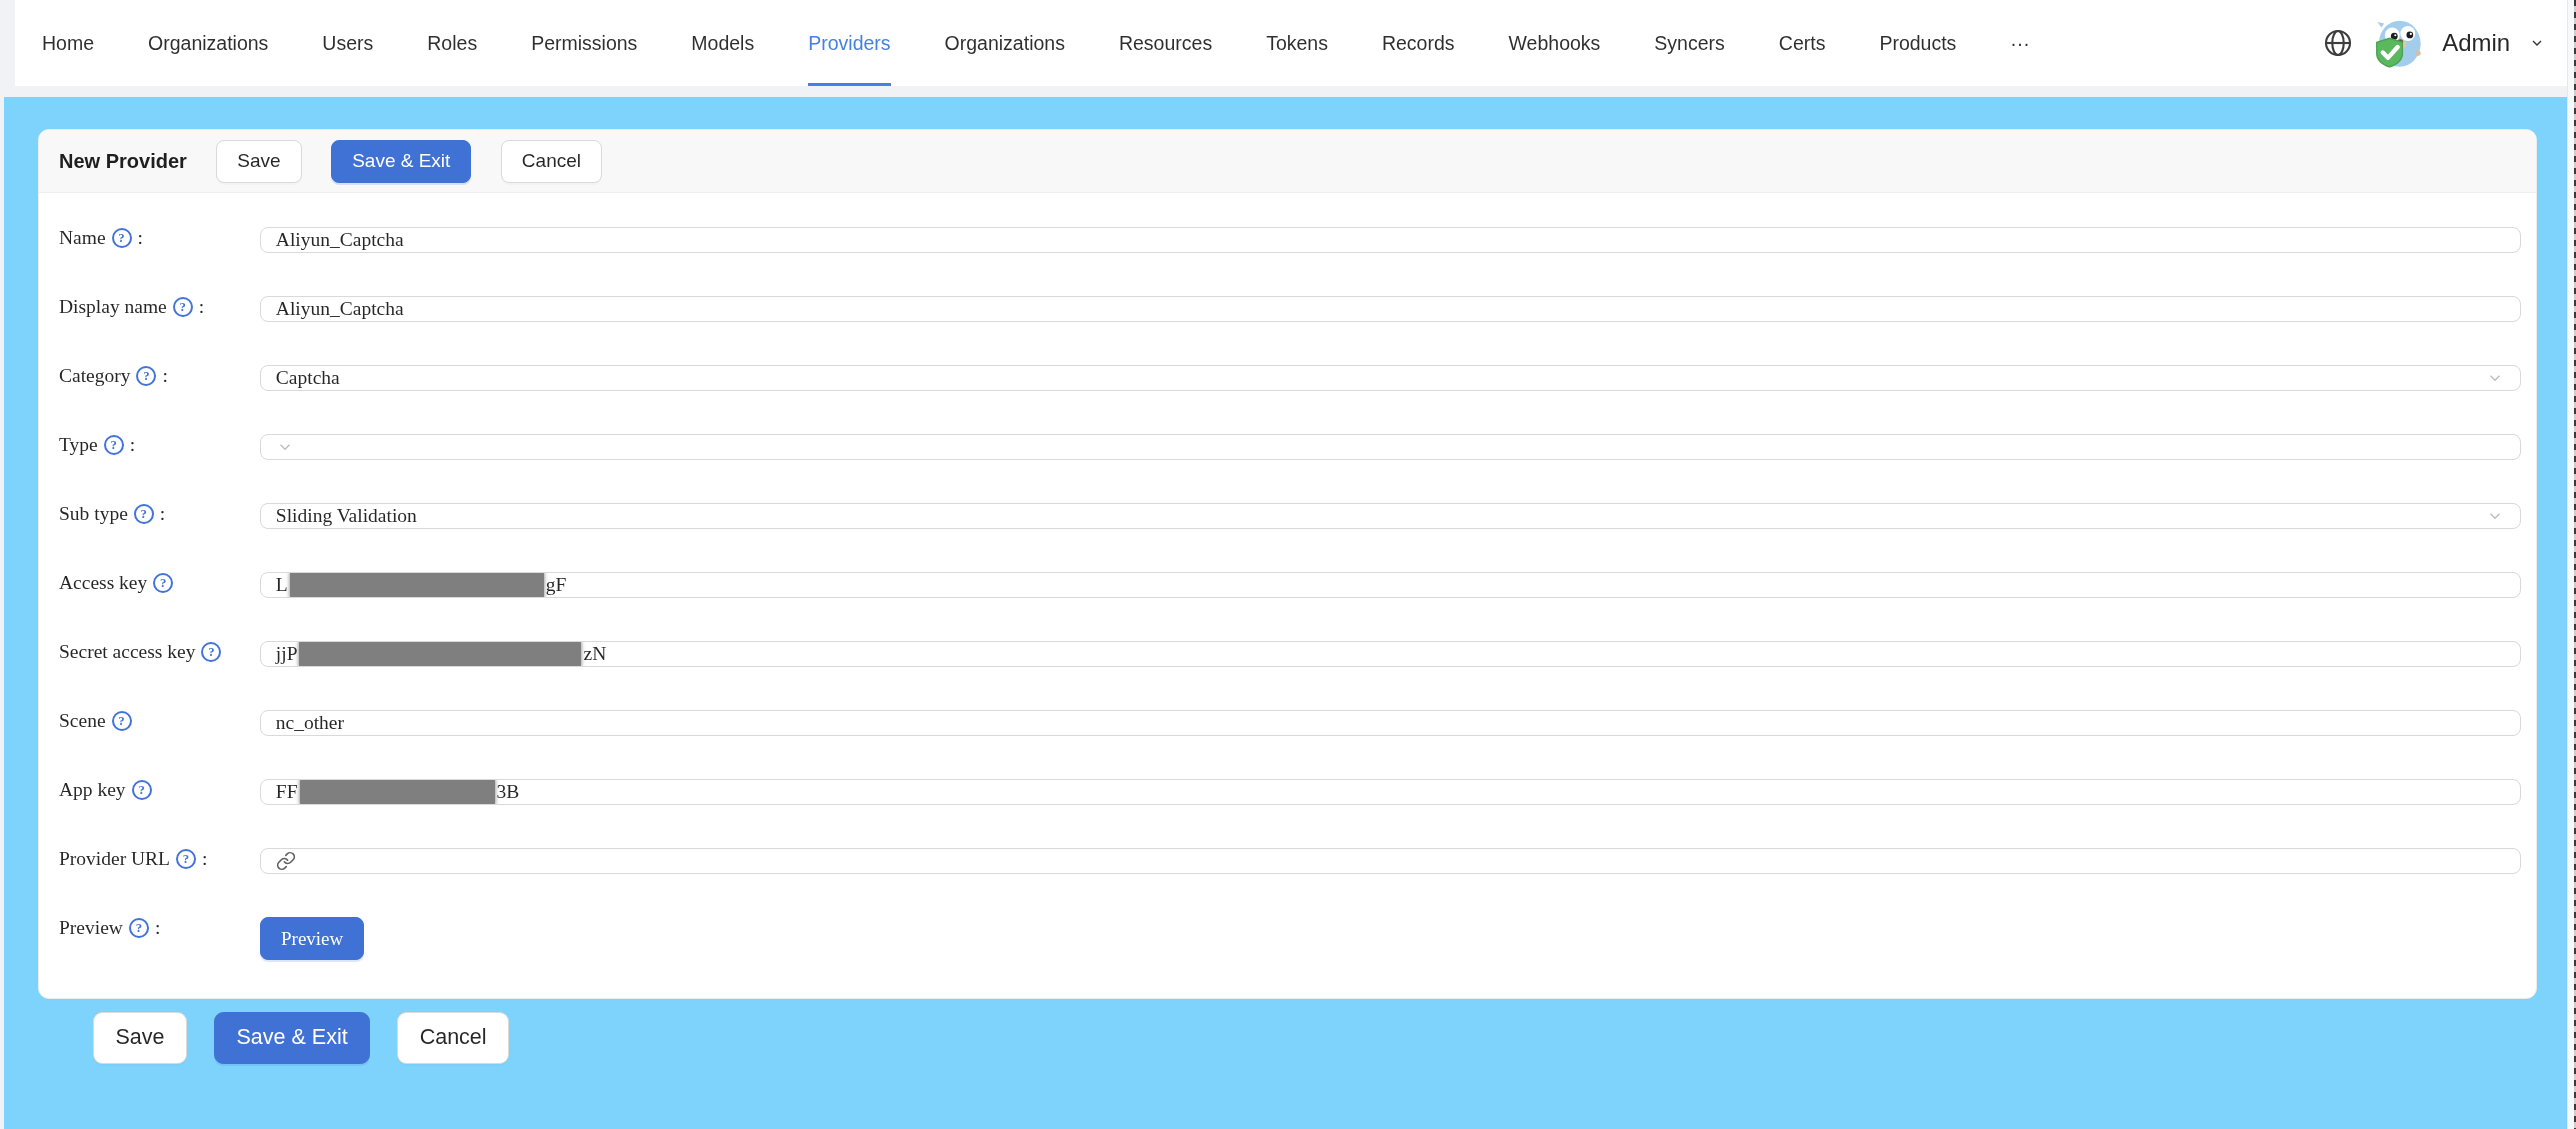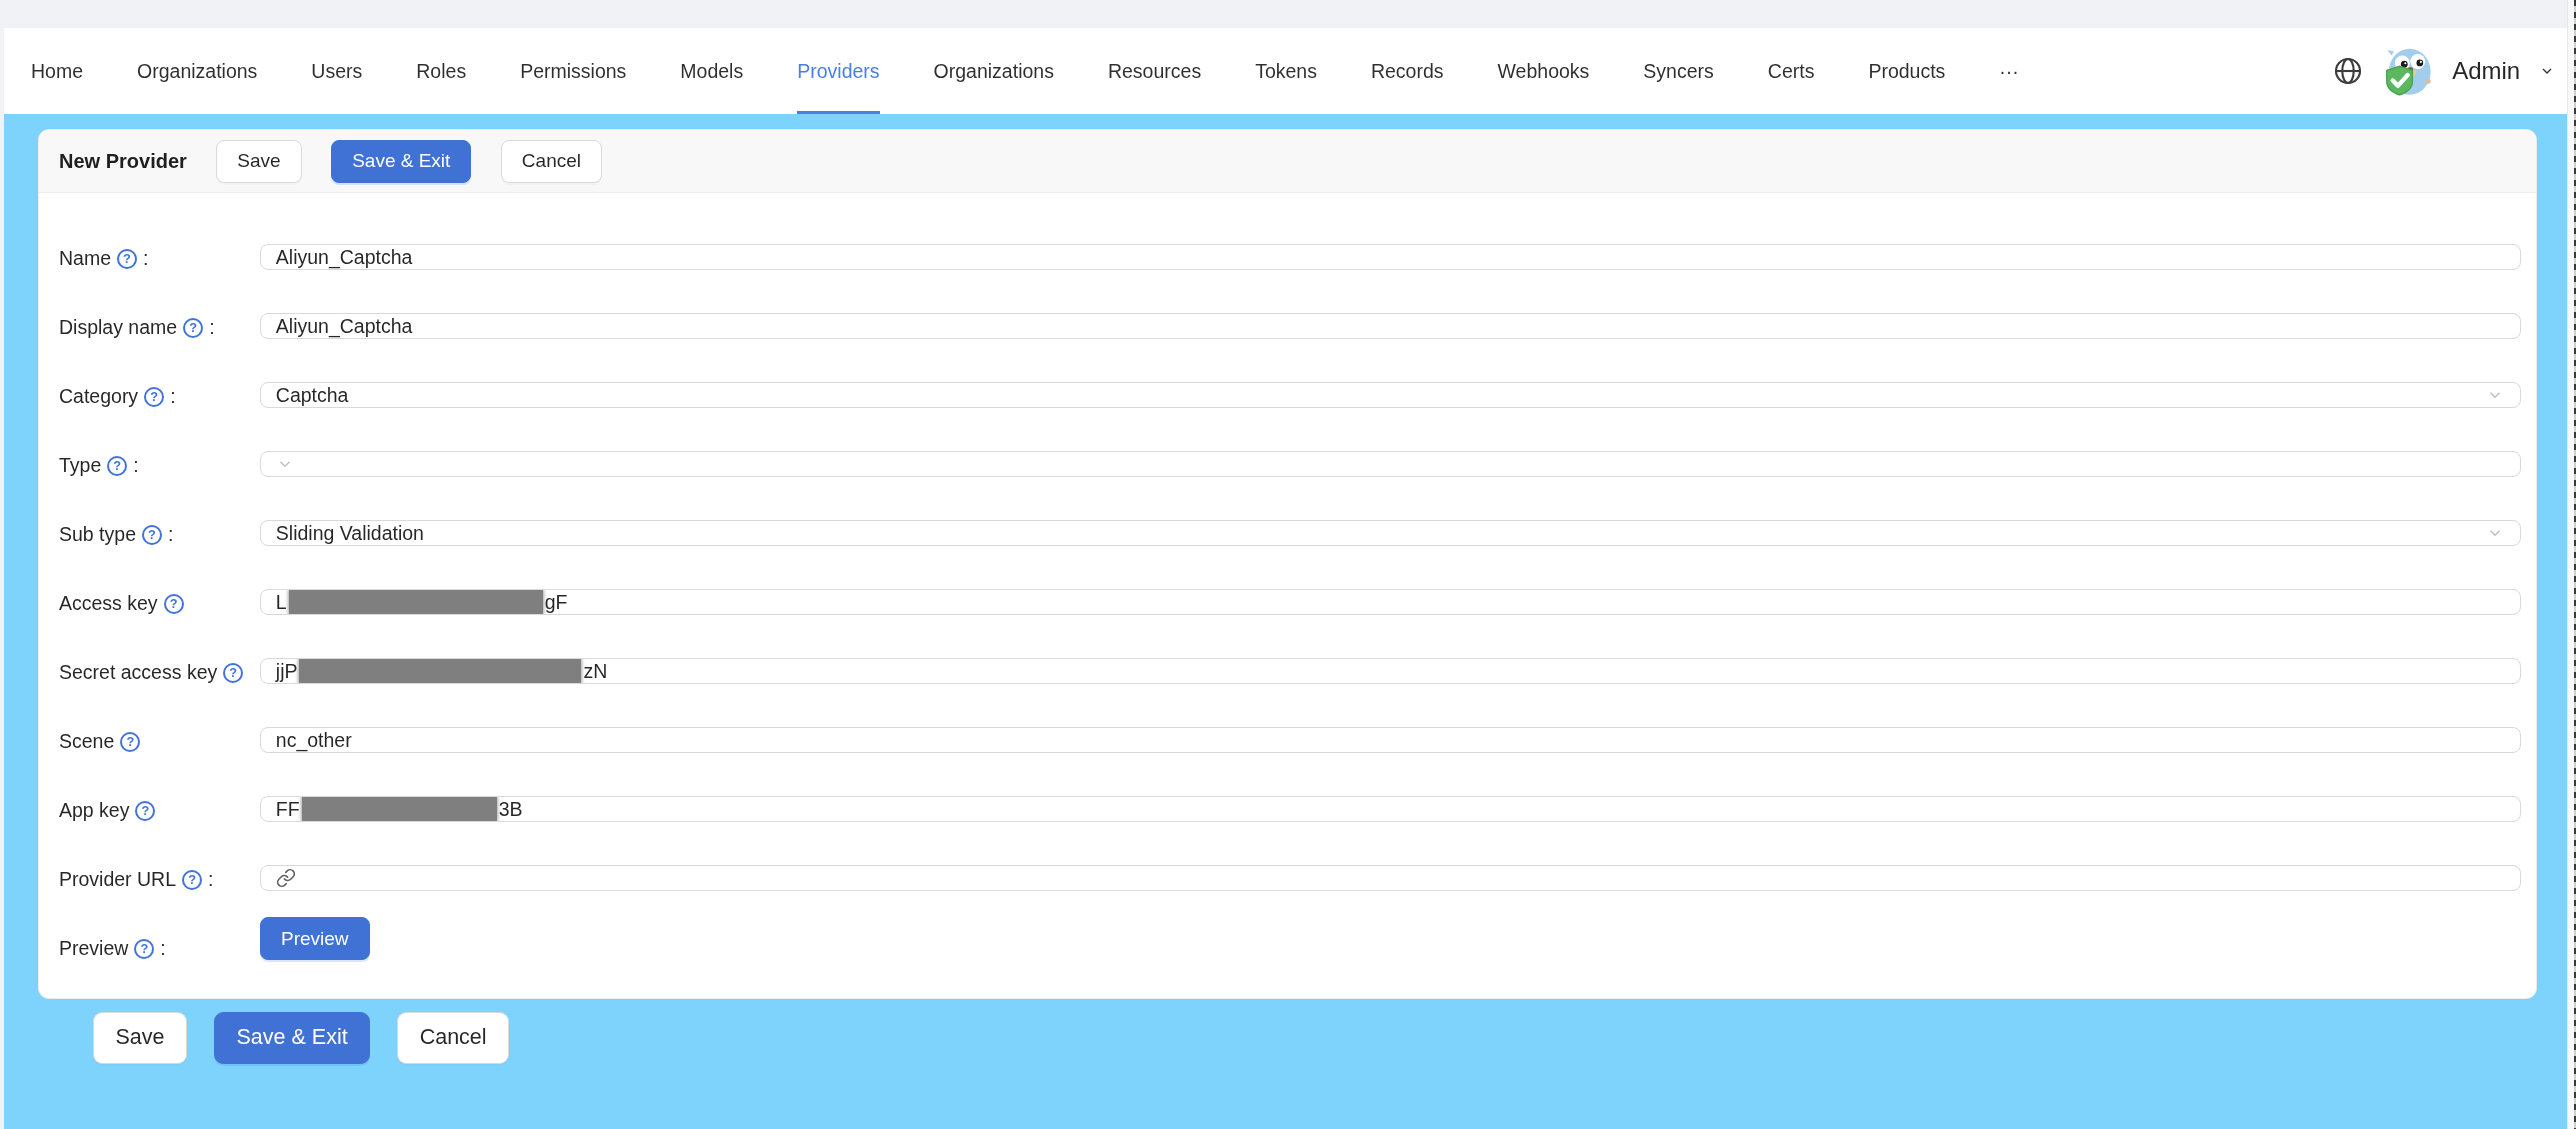--- a/index.html
+++ b/index.html
@@ -13,26 +13,25 @@
   }
   :root {
     --accent: #4072d6;
     --nav-active: #4780e4;
     --input-border: #d9d9d9;
     --redact: #7f7f7f;
     --help: #4273db;
   }
   
   .topnav {
-    position: absolute; top: 0; left: 4px; right: 0; height: 86px;
+    position: absolute; top: 0; left: 15px; right: 0; height: 86px;
     background: #fff;
     display: flex; align-items: stretch;
-    padding-left: 27px; padding-right: 21px;
+    padding-left: 27px; padding-right: 31px;
     z-index: 10;
-    margin-top: 28px;
   }
   .nav-items { display: flex; align-items: stretch; gap: 54px; }
   .nav-item {
     display: flex; align-items: center;
     font-size: 19.5px; color: rgba(0,0,0,0.82);
     position: relative; cursor: pointer; white-space: nowrap;
   }
   .nav-item.active { color: var(--nav-active); }
   .nav-item.active::after {
     content: ""; position: absolute; left: 0; right: 0; bottom: 0;
@@ -75,21 +74,21 @@
     box-shadow: 0 2px 0 rgba(0,0,0,0.02);
     white-space: nowrap;
   }
   .btn.primary {
     background: var(--accent); border-color: var(--accent); color: #fff;
     box-shadow: 0 2px 0 rgba(64,114,214,0.18);
   }
   .btn.large { height: 52px; font-size: 21.5px; padding: 0 21.5px; border-radius: 9.4px; }
 
   .card-body { padding: 34px 15.4px 38px 20px; }
-  .form-row { display: flex; align-items: flex-end; margin-bottom: 26px; min-height: 43px; }
+  .form-row { display: flex; align-items: flex-start; margin-bottom: 26px; min-height: 43px; font-family: Liberation Serif, serif; }
   .form-row:last-child { margin-bottom: 0; }
   .label-col {
     width: 201px; flex: none;
     display: flex; align-items: center;
     font-size: 19.5px; color: rgba(0,0,0,0.85);
   }
   .help-icon {
     width: 20px; height: 20px; flex: none;
     border: 2px solid var(--help); border-radius: 50%;
     color: var(--help); font-size: 12.8px; font-weight: 700;

